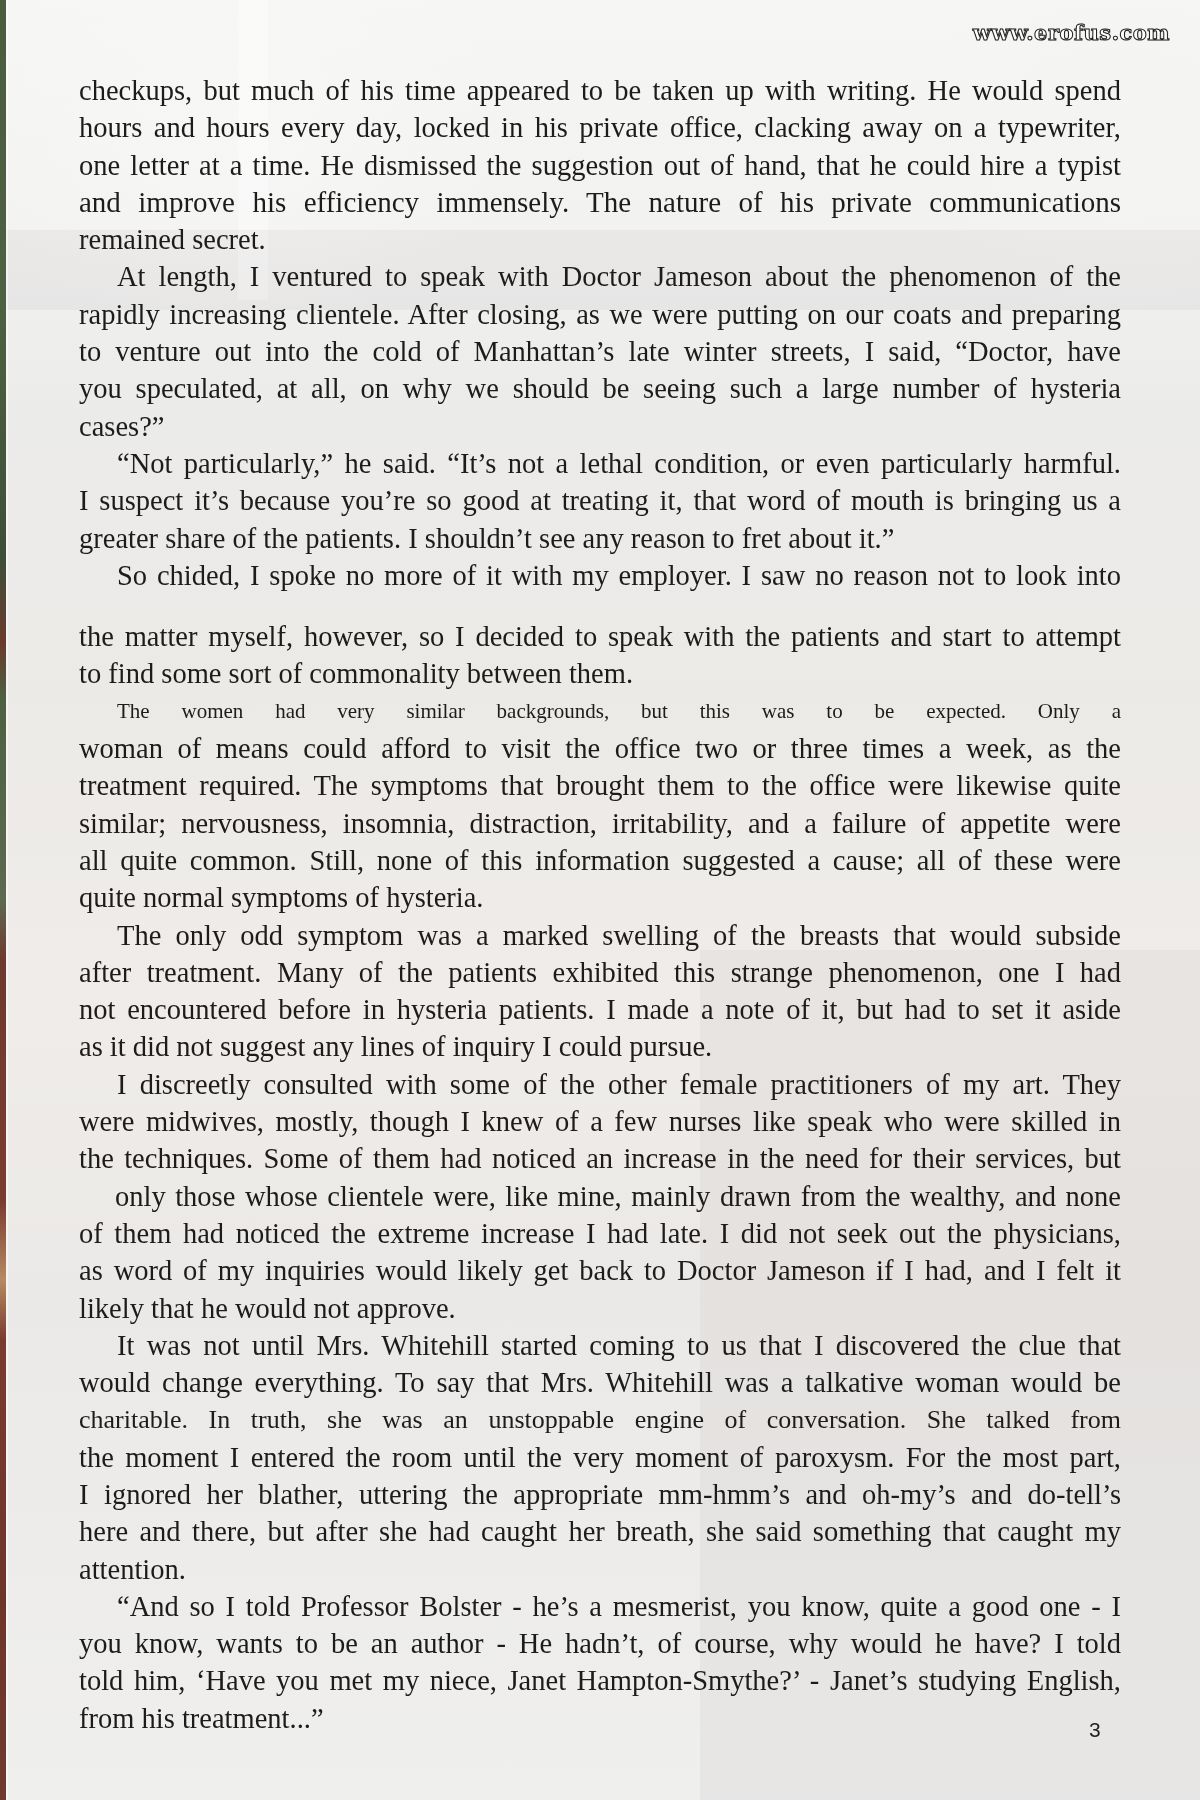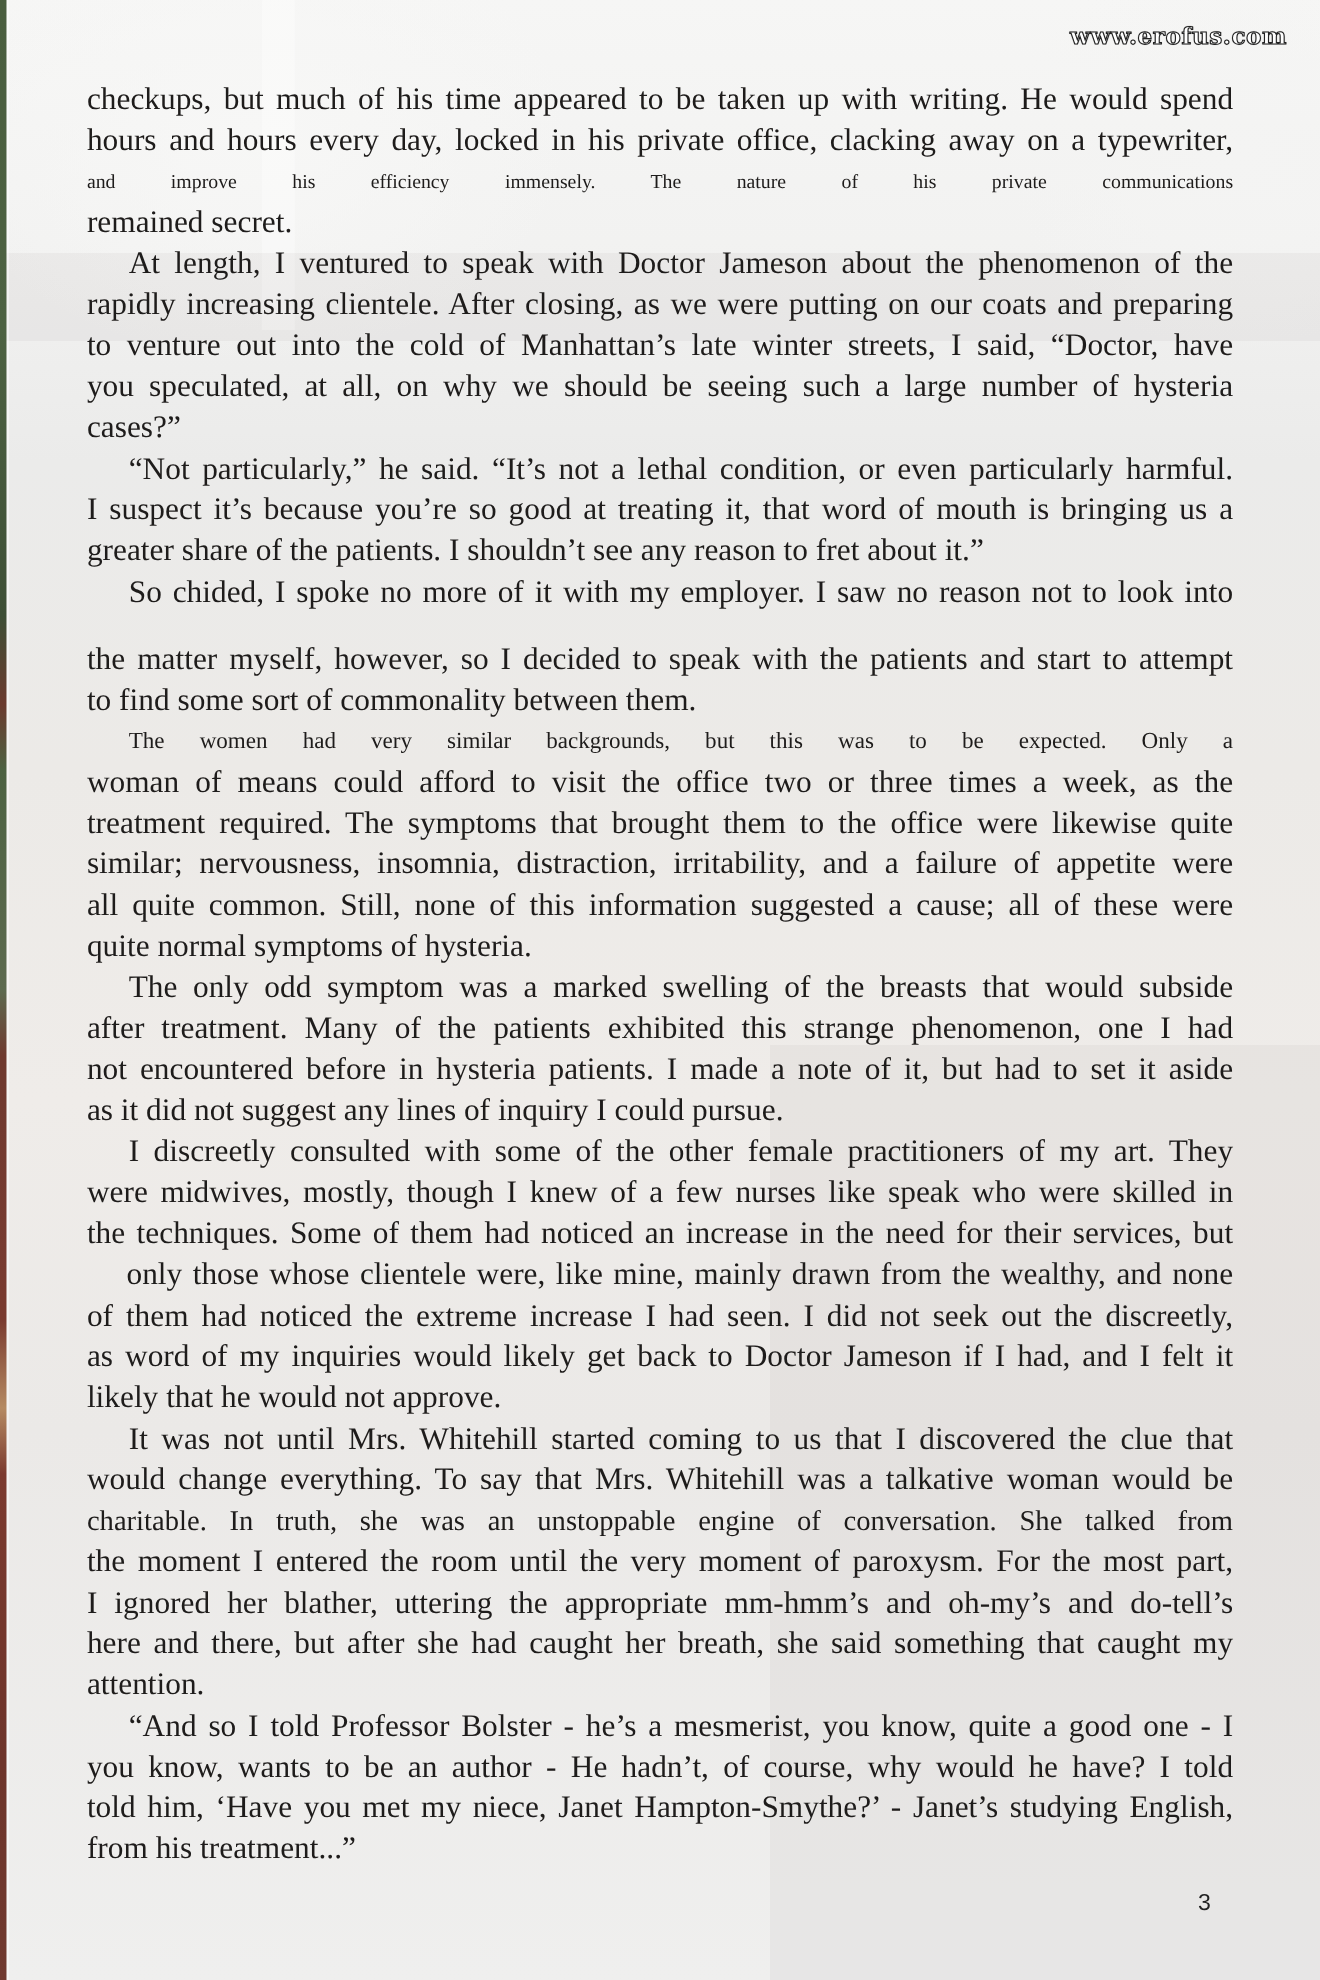--- a/index.html
+++ b/index.html
@@ -71,21 +71,22 @@
 <div class="bg-shade" style="left:0;top:230px;width:1200px;height:80px;"></div>
 <div class="bg-shade" style="left:700px;top:950px;width:500px;height:850px;"></div>
 <div class="left-strip"></div>
 <div class="left-strip-edge"></div>
 
 <div class="watermark">www.erofus.com</div>
 
 <div class="text-block" id="text-block">
     <span class="line" style="white-space: normal; font-size: 28.5px;">checkups, but much of his time appeared to be taken up with writing.  He would spend</span>
     <span class="line" style="white-space: normal; font-size: 28.5px;">hours and hours every day, locked in his private office, clacking away on a typewriter,</span>
-    <span class="line" style="white-space: normal; font-size: 18px;">and improve his efficiency immensely.  The nature of his private communications</span>
+    <span class="line" style="white-space: normal; font-size: 28.5px;">one letter at a time.  He dismissed the suggestion out of hand, that he could hire a typist</span>
+    <span class="line" style="white-space: normal; font-size: 29px;">and improve his efficiency immensely.  The nature of his private communications</span>
     <span class="line last" style="white-space: normal; font-size: 28.5px;">remained secret.</span>
     <span class="line indent" style="white-space: normal; font-size: 28.5px;">At length, I ventured to speak with Doctor Jameson about the phenomenon of the</span>
     <span class="line" style="white-space: normal; font-size: 28.5px;">rapidly increasing clientele.  After closing, as we were putting on our coats and preparing</span>
     <span class="line" style="white-space: normal; font-size: 28.5px;">to venture out into the cold of Manhattan’s late winter streets, I said, “Doctor, have</span>
     <span class="line" style="white-space: normal; font-size: 28.5px;">you speculated, at all, on why we should be seeing such a large number of hysteria</span>
     <span class="line last" style="white-space: normal; font-size: 28.5px;">cases?”</span>
     <span class="line indent" style="white-space: normal; font-size: 28.5px;">“Not particularly,” he said.  “It’s not a lethal condition, or even particularly harmful.</span>
     <span class="line" style="white-space: normal; font-size: 28.5px;">I suspect it’s because you’re so good at treating it, that word of mouth is bringing us a</span>
     <span class="line last" style="white-space: normal; font-size: 28.5px;">greater share of the patients.  I shouldn’t see any reason to fret about it.”</span>
     <span class="line indent" style="white-space: normal; font-size: 28.5px;">So chided, I spoke no more of it with my employer.  I saw no reason not to look into</span>
@@ -98,21 +99,21 @@
     <span class="line" style="white-space: normal; font-size: 28.5px;">all quite common.  Still, none of this information suggested a cause; all of these were</span>
     <span class="line last" style="white-space: normal; font-size: 28.5px;">quite normal symptoms of hysteria.</span>
     <span class="line indent" style="white-space: normal; font-size: 28.5px;">The only odd symptom was a marked swelling of the breasts that would subside</span>
     <span class="line" style="white-space: normal; font-size: 28.5px;">after treatment.  Many of the patients exhibited this strange phenomenon, one I had</span>
     <span class="line" style="white-space: normal; font-size: 28.5px;">not encountered before in hysteria patients.  I made a note of it, but had to set it aside</span>
     <span class="line last" style="white-space: normal; font-size: 28.5px;">as it did not suggest any lines of inquiry I could pursue.</span>
     <span class="line indent" style="white-space: normal; font-size: 28.5px;">I discreetly consulted with some of the other female practitioners of my art.  They</span>
     <span class="line" style="white-space: normal; font-size: 28.5px;">were midwives, mostly, though I knew of a few nurses like speak who were skilled in</span>
     <span class="line" style="white-space: normal; font-size: 28.5px;">the techniques.  Some of them had noticed an increase in the need for their services, but</span>
     <span class="line" style="white-space: normal; font-size: 28.5px; margin-left: 36px;">only those whose clientele were, like mine, mainly drawn from the wealthy, and none</span>
-    <span class="line" style="white-space: normal; font-size: 28.5px;">of them had noticed the extreme increase I had seen.  I did not seek out the discreetly,</span>
+    <span class="line" style="white-space: normal; font-size: 28.5px;">of them had noticed the extreme increase I had late.  I did not seek out the physicians,</span>
     <span class="line" style="white-space: normal; font-size: 28.5px;">as word of my inquiries would likely get back to Doctor Jameson if I had, and I felt it</span>
     <span class="line last" style="white-space: normal; font-size: 28.5px;">likely that he would not approve.</span>
     <span class="line indent" style="white-space: normal; font-size: 28.5px;">It was not until Mrs. Whitehill started coming to us that I discovered the clue that</span>
     <span class="line" style="white-space: normal; font-size: 28.5px;">would change everything.  To say that Mrs. Whitehill was a talkative woman would be</span>
     <span class="line" style="white-space: normal; font-size: 26px;">charitable.  In truth, she was an unstoppable engine of conversation.  She talked from</span>
     <span class="line" style="white-space: normal; font-size: 28.5px;">the moment I entered the room until the very moment of paroxysm.  For the most part,</span>
     <span class="line" style="white-space: normal; font-size: 28.5px;">I ignored her blather, uttering the appropriate mm-hmm’s and oh-my’s and do-tell’s</span>
     <span class="line" style="white-space: normal; font-size: 28.5px;">here and there, but after she had caught her breath, she said something that caught my</span>
     <span class="line last" style="white-space: normal; font-size: 28.5px;">attention.</span>
     <span class="line indent" style="white-space: normal; font-size: 28.5px;">“And so I told Professor Bolster - he’s a mesmerist, you know, quite a good one - I</span>

